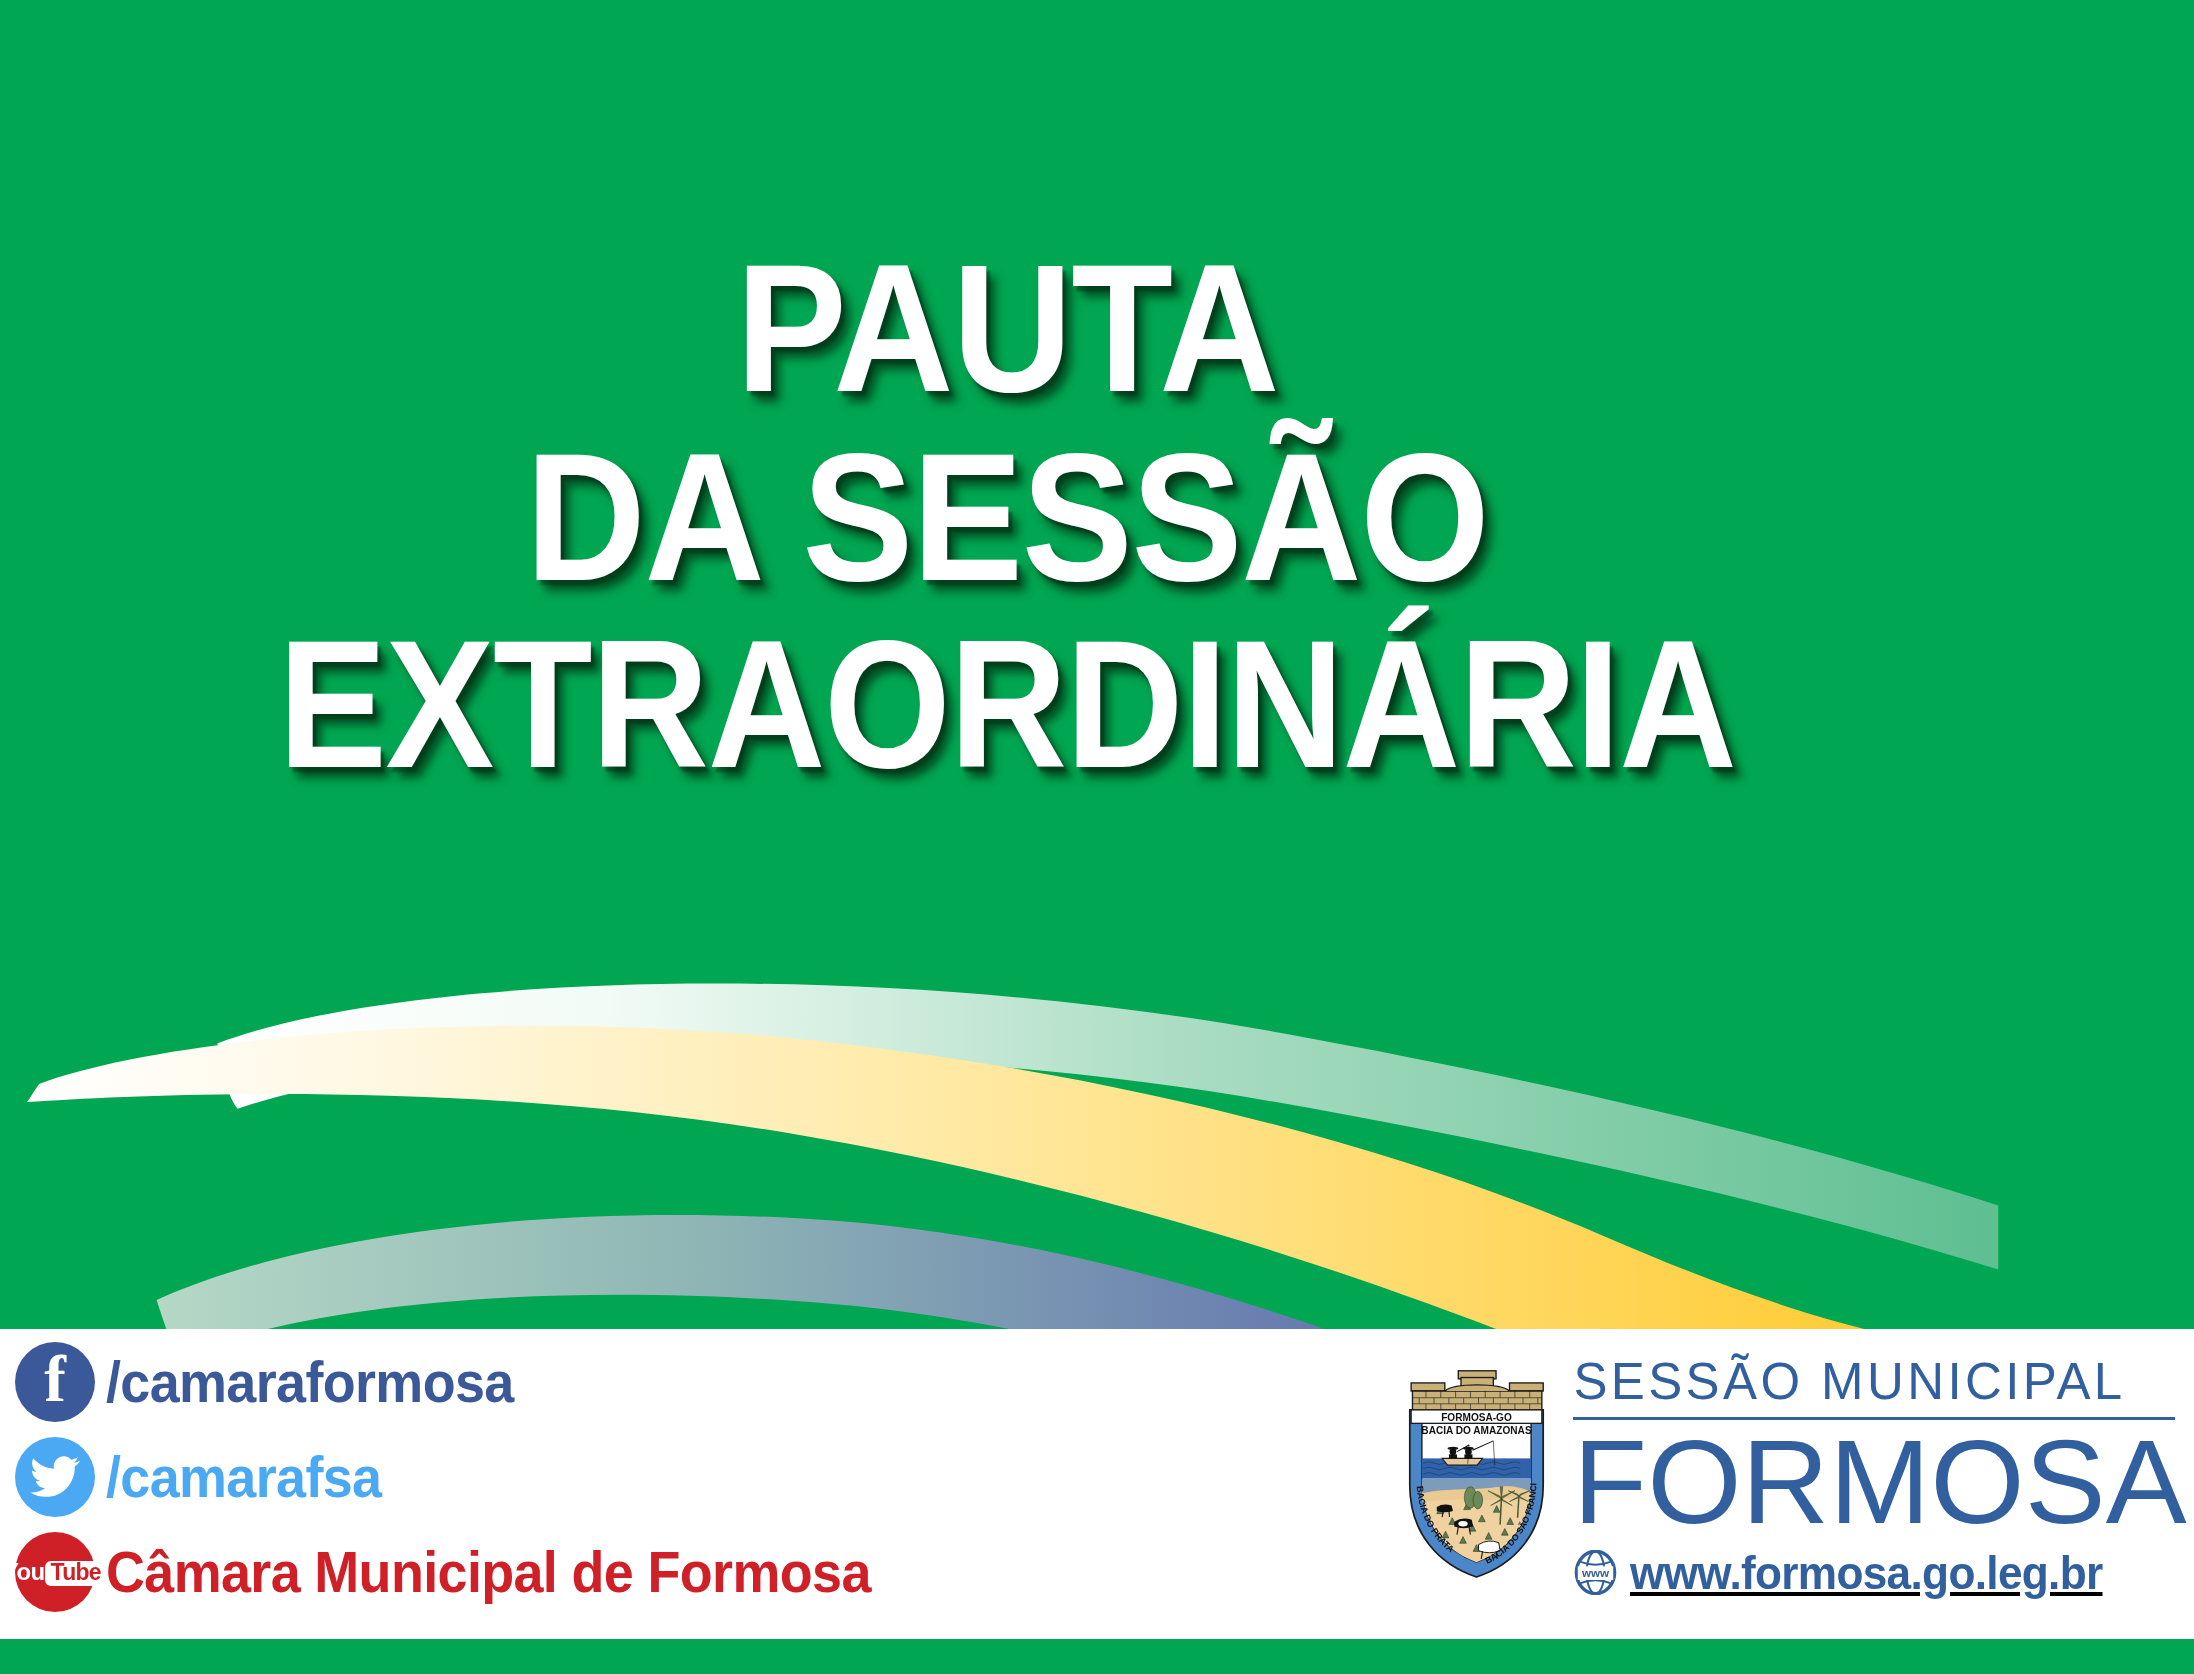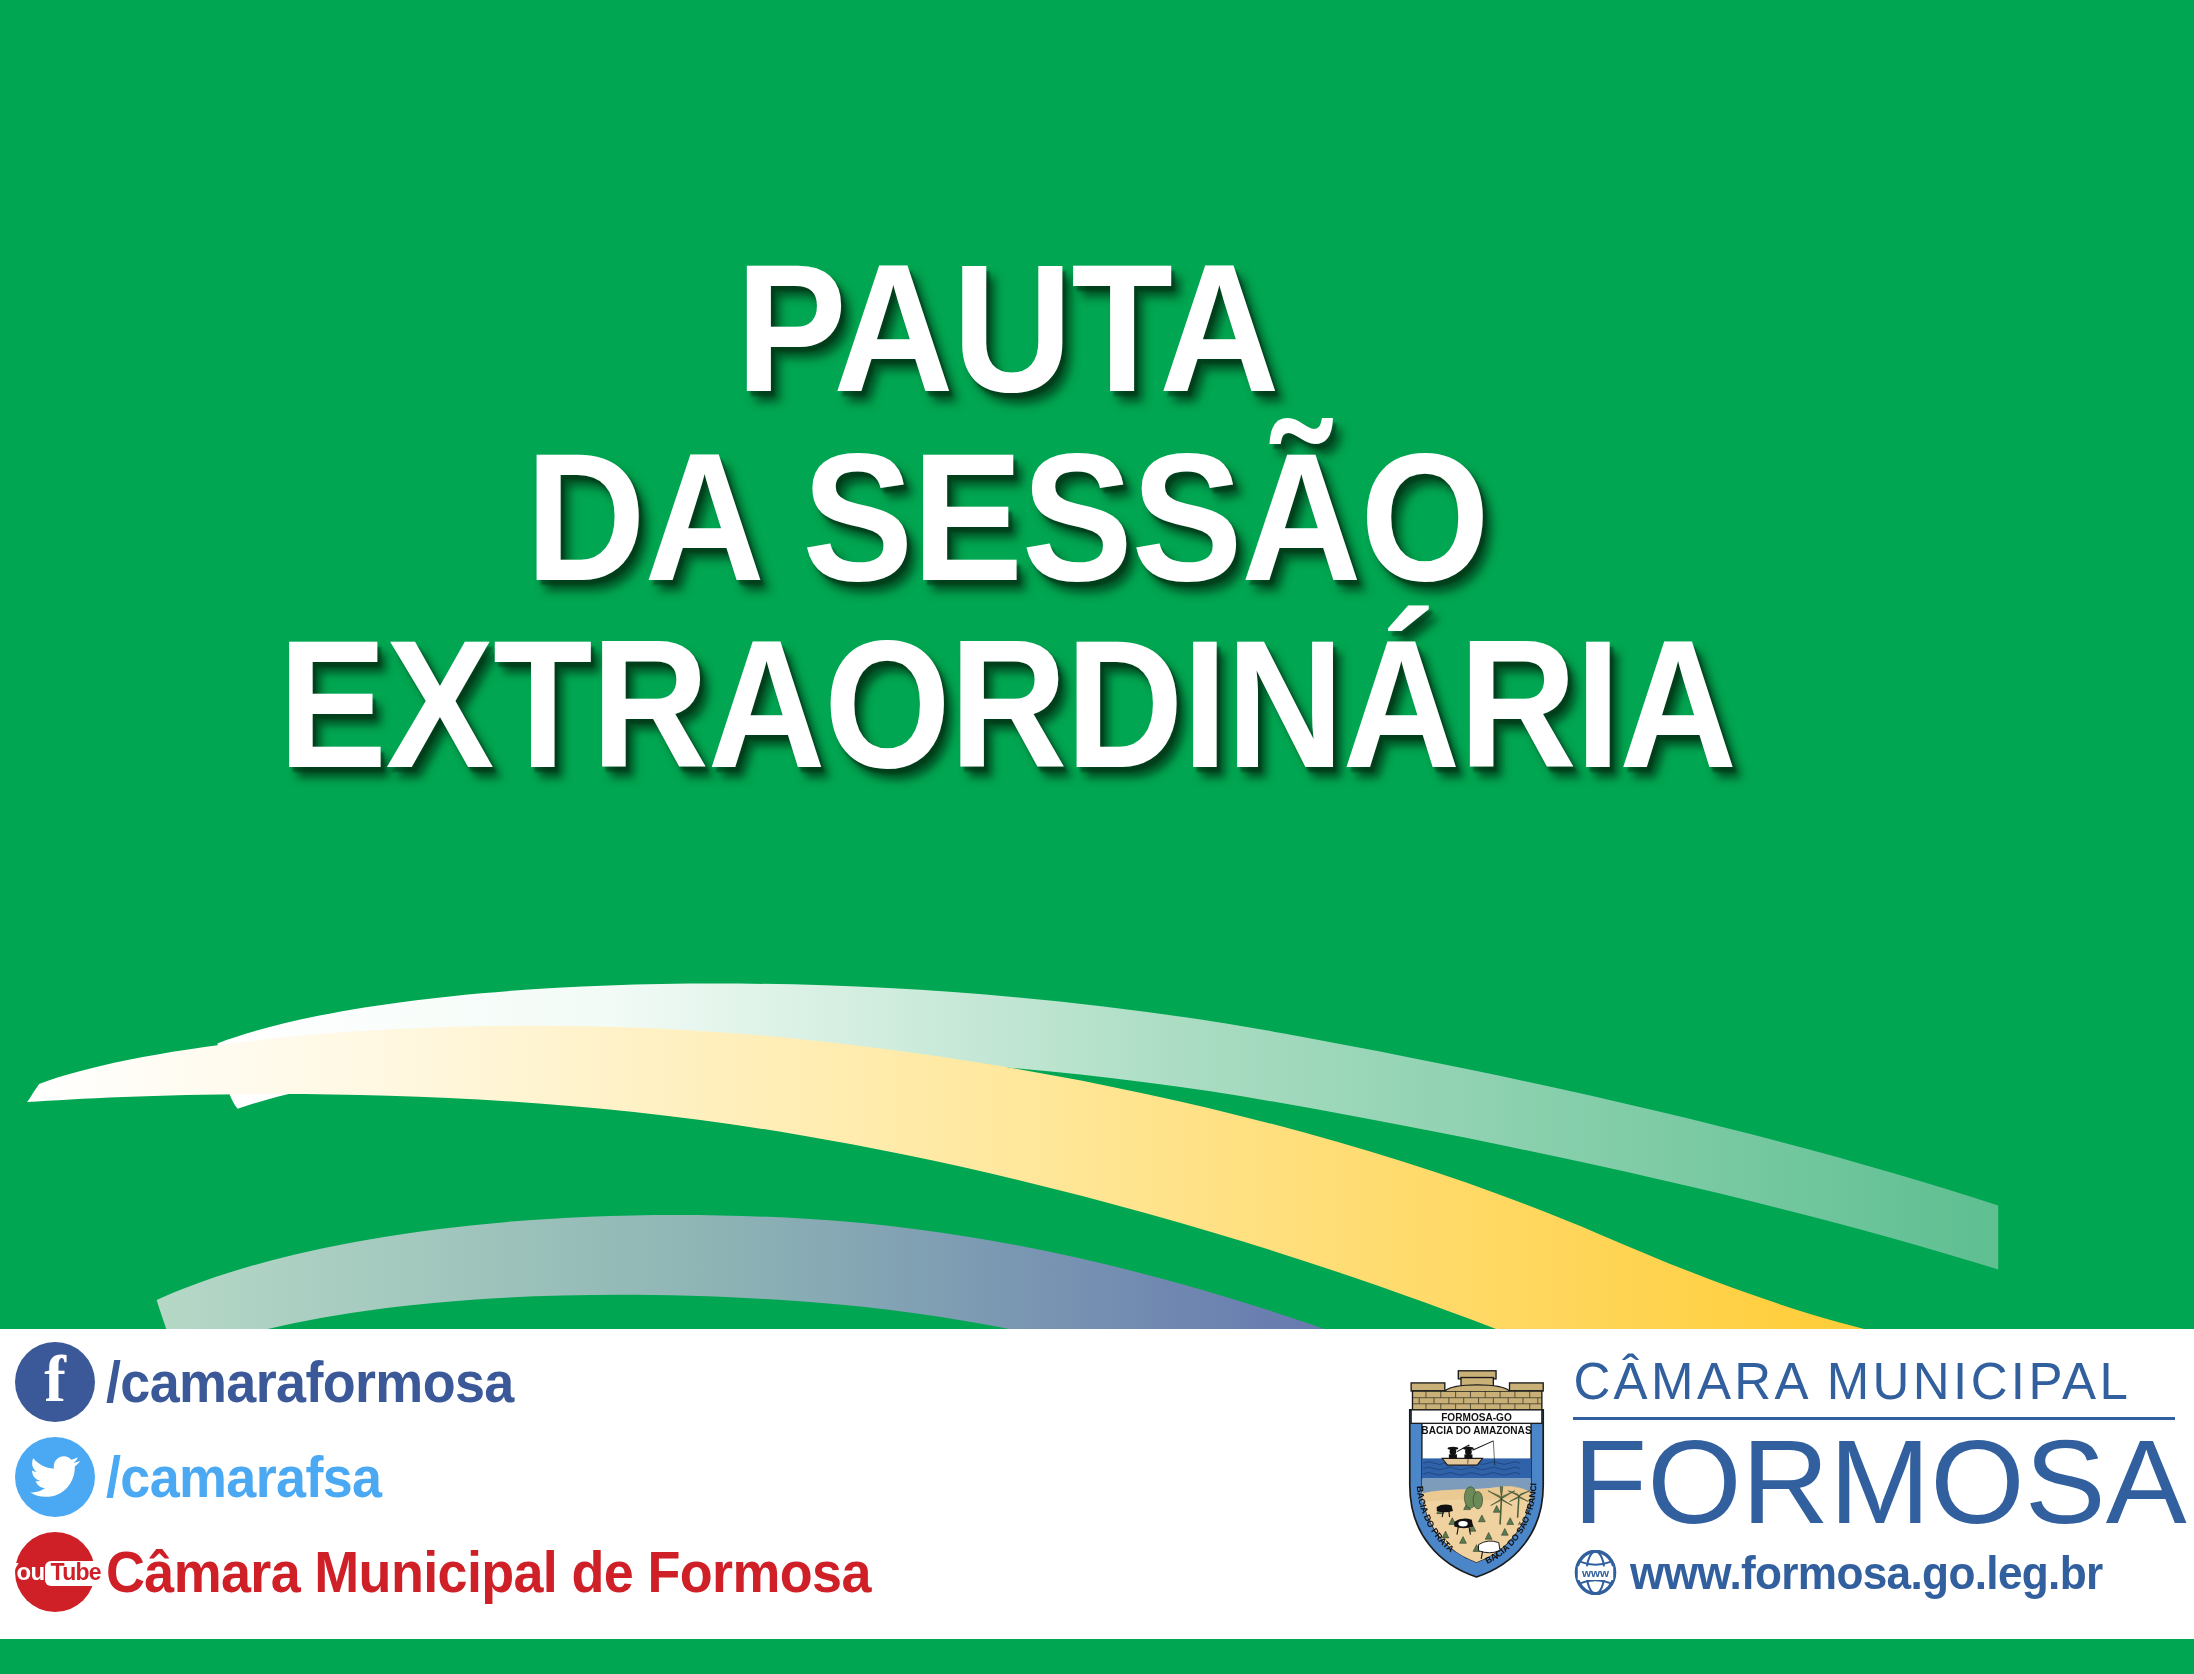--- a/index.html
+++ b/index.html
@@ -195,20 +195,21 @@
     line-height: 0.92;
     letter-spacing: 0px;
     white-space: nowrap;
     transform: scaleX(1.02);
     transform-origin: left top;
   }
   #site-row {
     display: flex;
     align-items: center;
     margin-top: 9.5px;
+    text-decoration: underline;
   }
   #globe-icon {
     width: 45px;
     height: 45px;
     flex: 0 0 45px;
     margin-right: 12px;
   }
   #site-url {
     color: #32609e;
     font-family: "Liberation Sans Narrow", "Liberation Sans", sans-serif;
@@ -433,21 +434,21 @@
         </defs>
         <text font-family="'Liberation Sans', sans-serif" font-size="13.5" font-weight="bold" fill="#111111">
           <textPath href="#arcLeft" startOffset="6%">BACIA DO PRATA</textPath>
         </text>
         <text font-family="'Liberation Sans', sans-serif" font-size="13" font-weight="bold" fill="#111111">
           <textPath href="#arcRight" startOffset="2%">BACIA DO SÃO FRANCISCO</textPath>
         </text>
       </svg>
 
       <div id="logo-text">
-        <div id="camara-municipal">CÂMARA MUNICIPAL</div>
+        <div id="camara-municipal">SESSÃO MUNICIPAL</div>
         <div id="logo-rule"></div>
         <div id="formosa-word">FORMOSA</div>
         <div id="site-row">
           <svg id="globe-icon" viewBox="0 0 66 66">
             <ellipse cx="33" cy="33" rx="28" ry="31" fill="none" stroke="#32609e" stroke-width="5"></ellipse>
             <ellipse cx="33" cy="33" rx="13" ry="31" fill="none" stroke="#32609e" stroke-width="3"></ellipse>
             <line x1="5" y1="33" x2="61" y2="33" stroke="#32609e" stroke-width="3"></line>
             <path d="M10,17 q23,9 46,0" fill="none" stroke="#32609e" stroke-width="3"></path>
             <path d="M10,49 q23,-9 46,0" fill="none" stroke="#32609e" stroke-width="3"></path>
             <rect x="7" y="24" width="52" height="20" fill="#ffffff"></rect>

